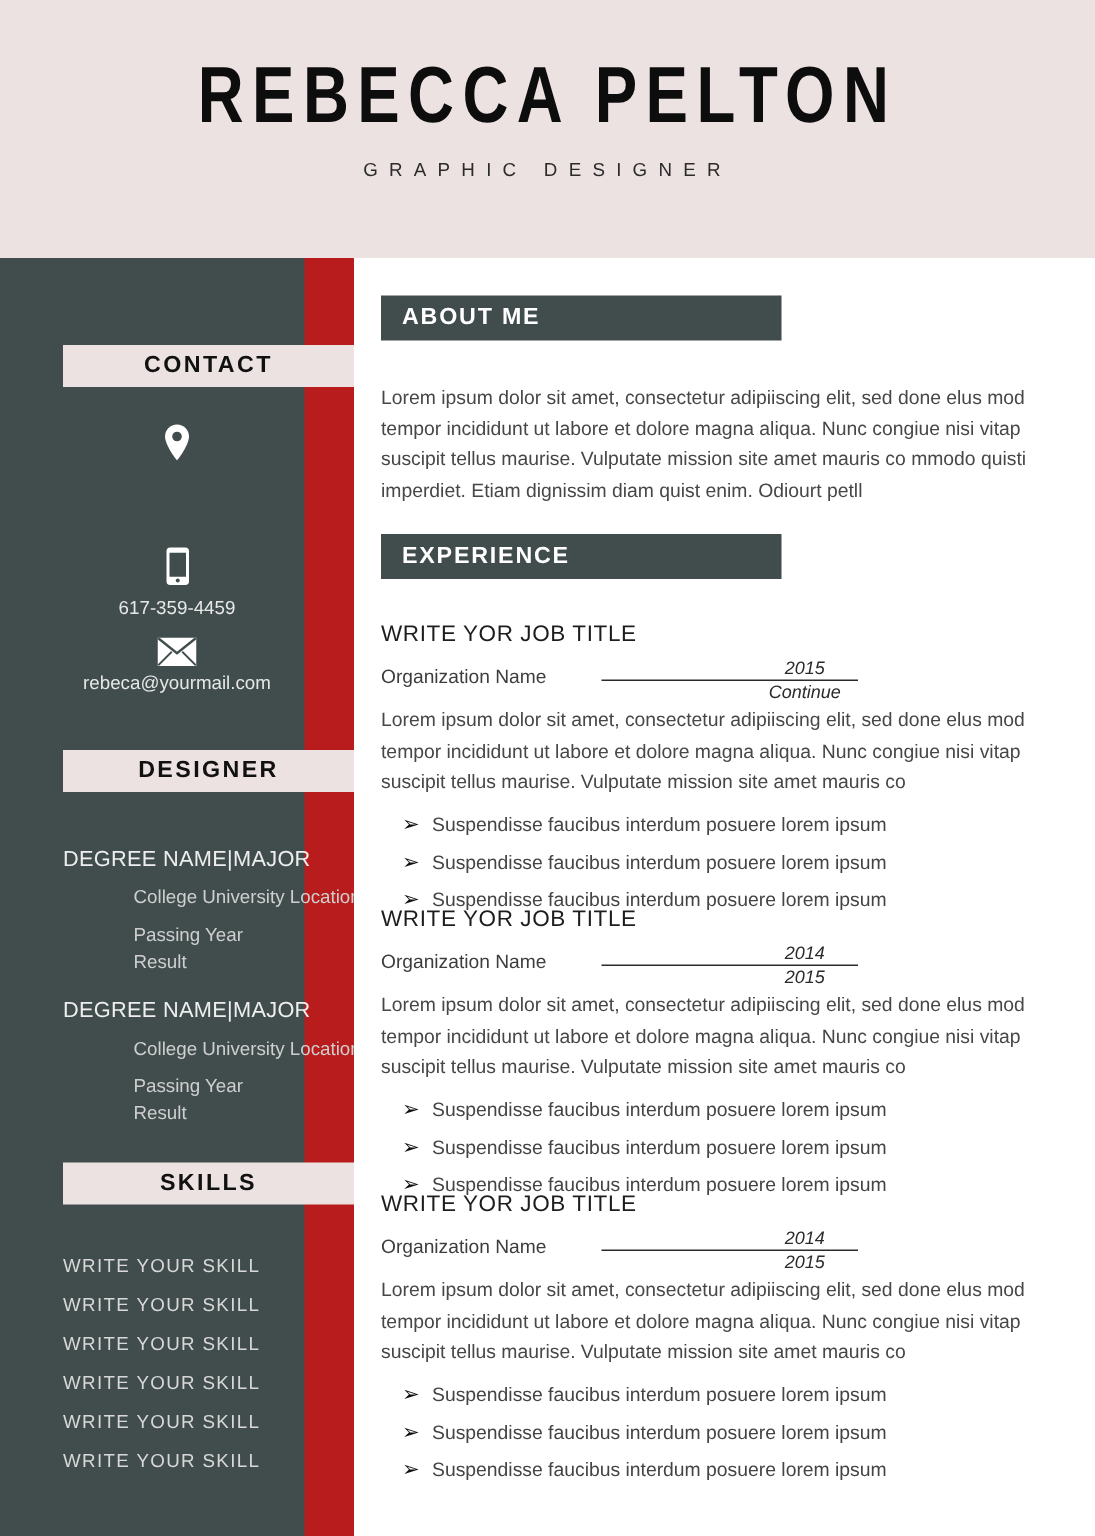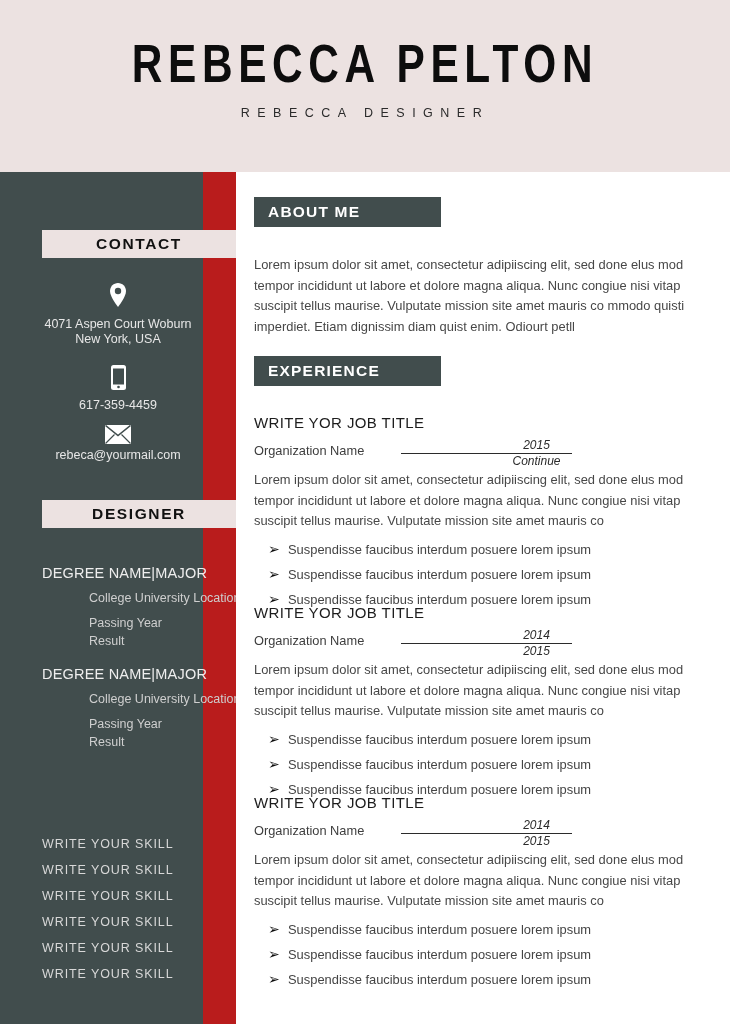--- a/index.html
+++ b/index.html
@@ -144,21 +144,21 @@
     position: absolute;
     left: 236px;
     top: 172px;
     width: 494px;
     height: 852px;
     background: #ffffff;
   }
   .main-heading {
     position: absolute;
     left: 18px;
-    width: 187px;
+    width: 267px;
     height: 30px;
     background: #414d4d;
     display: flex;
     align-items: center;
     text-align: right;
   }
   .main-heading span {
     margin-left: 14px;
     font-weight: bold;
     font-size: 15.5px;
@@ -263,37 +263,35 @@
     white-space: nowrap;
   }
 </style>
 </head>
 <body>
 
 <div id="resume-page">
 
   <div class="header">
     <div class="header-name">REBECCA PELTON</div>
-    <div class="header-subtitle">REBECCA DESIGNER</div>
+    <div class="header-subtitle">GRAPHIC DESIGNER</div>
   </div>
 
   <div class="sidebar">
 
     <div class="side-bar-heading" id="contact-heading">
       <span>CONTACT</span>
     </div>
 
     <div class="side-icon" style="top:110px;">
       <svg width="20" height="26" viewBox="0 0 20 26" aria-hidden="true">
         <path d="M10 1 C5.6 1 2 4.6 2 9 C2 15 10 25 10 25 C10 25 18 15 18 9 C18 4.6 14.4 1 10 1 Z" fill="#ffffff"></path>
         <circle cx="10" cy="9" r="3.2" fill="#414d4d"></circle>
       </svg>
     </div>
-    <div class="side-text" style="top:145px;">4071 Aspen Court Woburn
-New York, USA</div>
 
     <div class="side-icon" style="top:192px;">
       <svg width="17" height="27" viewBox="0 0 17 27" aria-hidden="true">
         <rect x="1" y="1" width="15" height="25" rx="2.5" ry="2.5" fill="#ffffff"></rect>
         <rect x="3" y="4.5" width="11" height="16" fill="#414d4d"></rect>
         <circle cx="8.5" cy="23" r="1.3" fill="#414d4d"></circle>
       </svg>
     </div>
     <div class="side-text" style="top:226px;">617-359-4459</div>
 
@@ -317,20 +315,23 @@
       <div class="edu-line">Result</div>
     </div>
 
     <div class="edu-block" style="top:494px;">
       <div class="edu-degree">DEGREE NAME|MAJOR</div>
       <div class="edu-line">College University Location</div>
       <div class="edu-line sp">Passing Year</div>
       <div class="edu-line">Result</div>
     </div>
 
+    <div class="side-bar-heading" id="skills-heading">
+      <span>SKILLS</span>
+    </div>
 
     <div class="skill-item" style="top:665px;">WRITE YOUR SKILL</div>
     <div class="skill-item" style="top:691px;">WRITE YOUR SKILL</div>
     <div class="skill-item" style="top:717px;">WRITE YOUR SKILL</div>
     <div class="skill-item" style="top:743px;">WRITE YOUR SKILL</div>
     <div class="skill-item" style="top:769px;">WRITE YOUR SKILL</div>
     <div class="skill-item" style="top:795px;">WRITE YOUR SKILL</div>
   </div>
 
   <div class="main">

